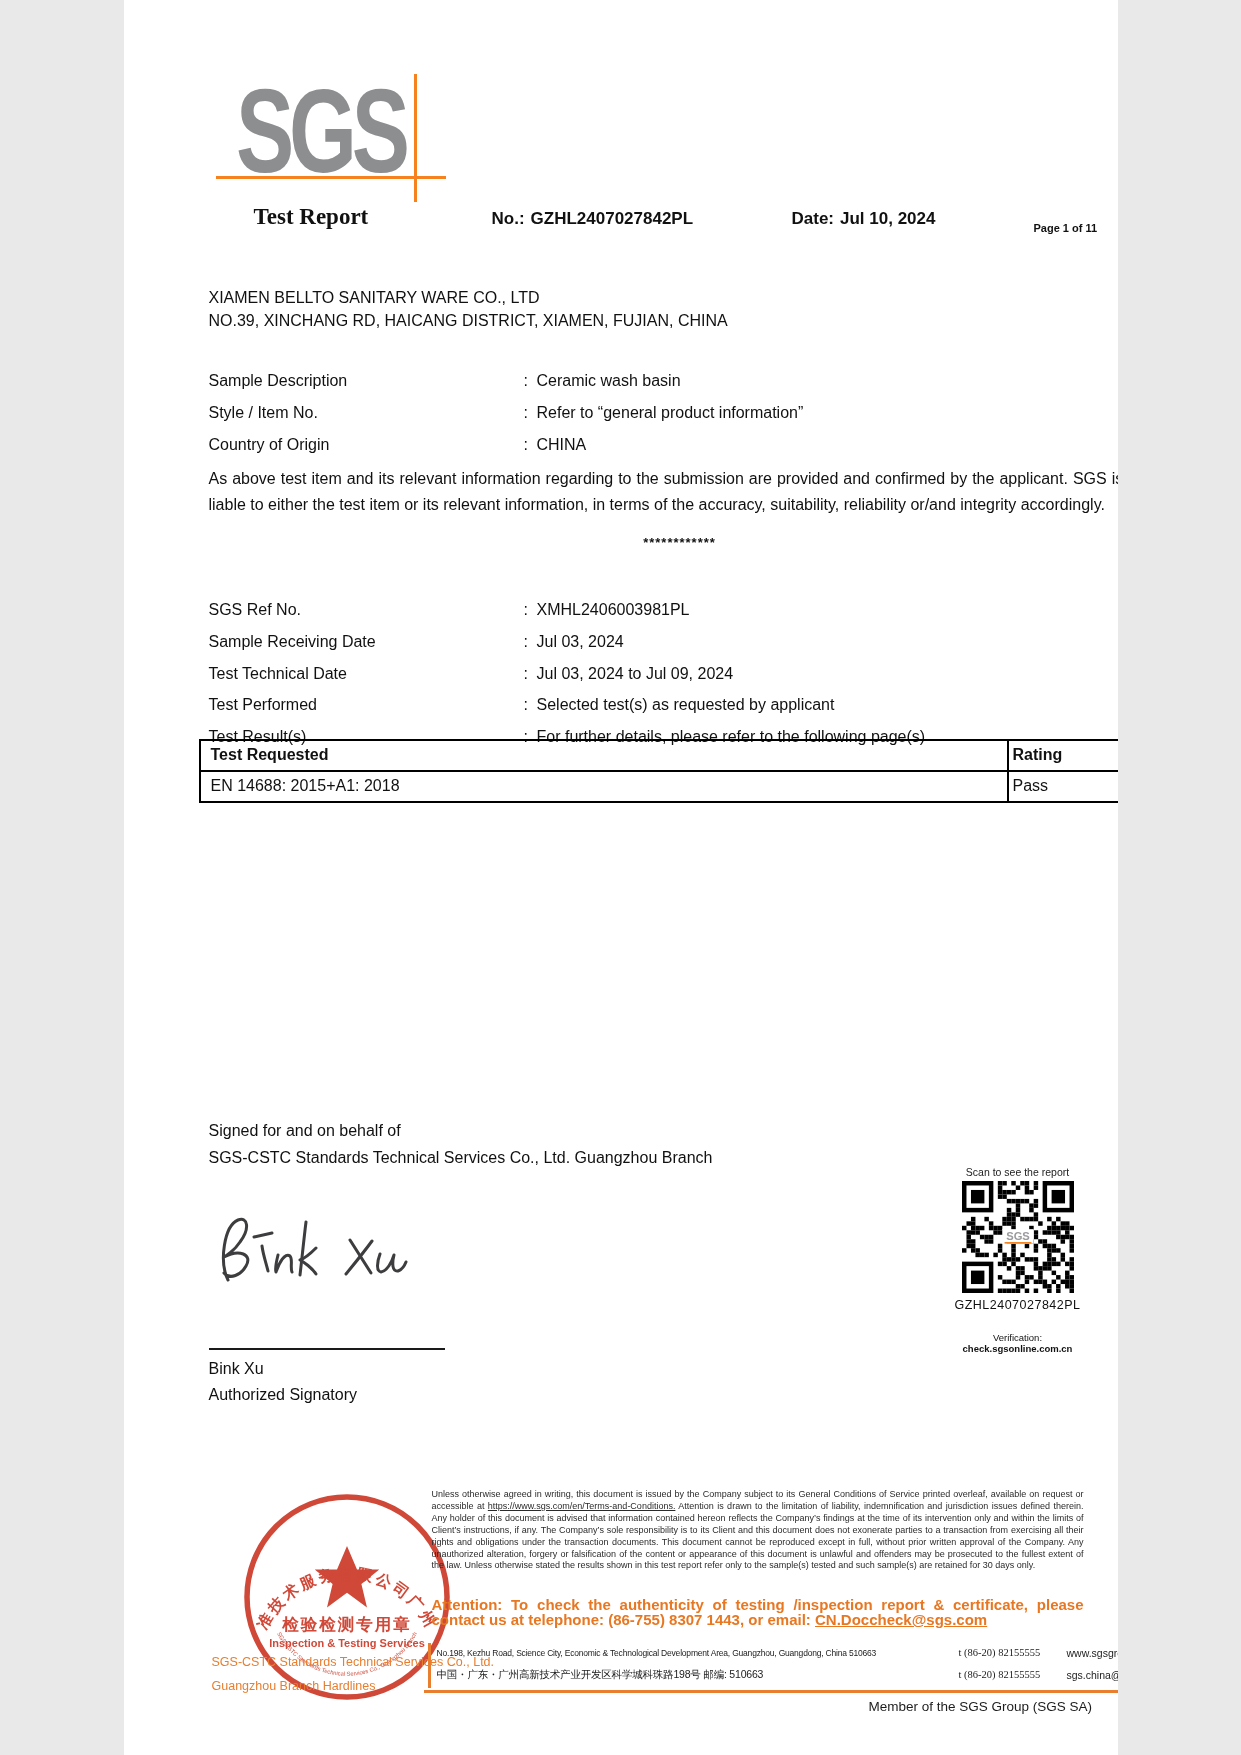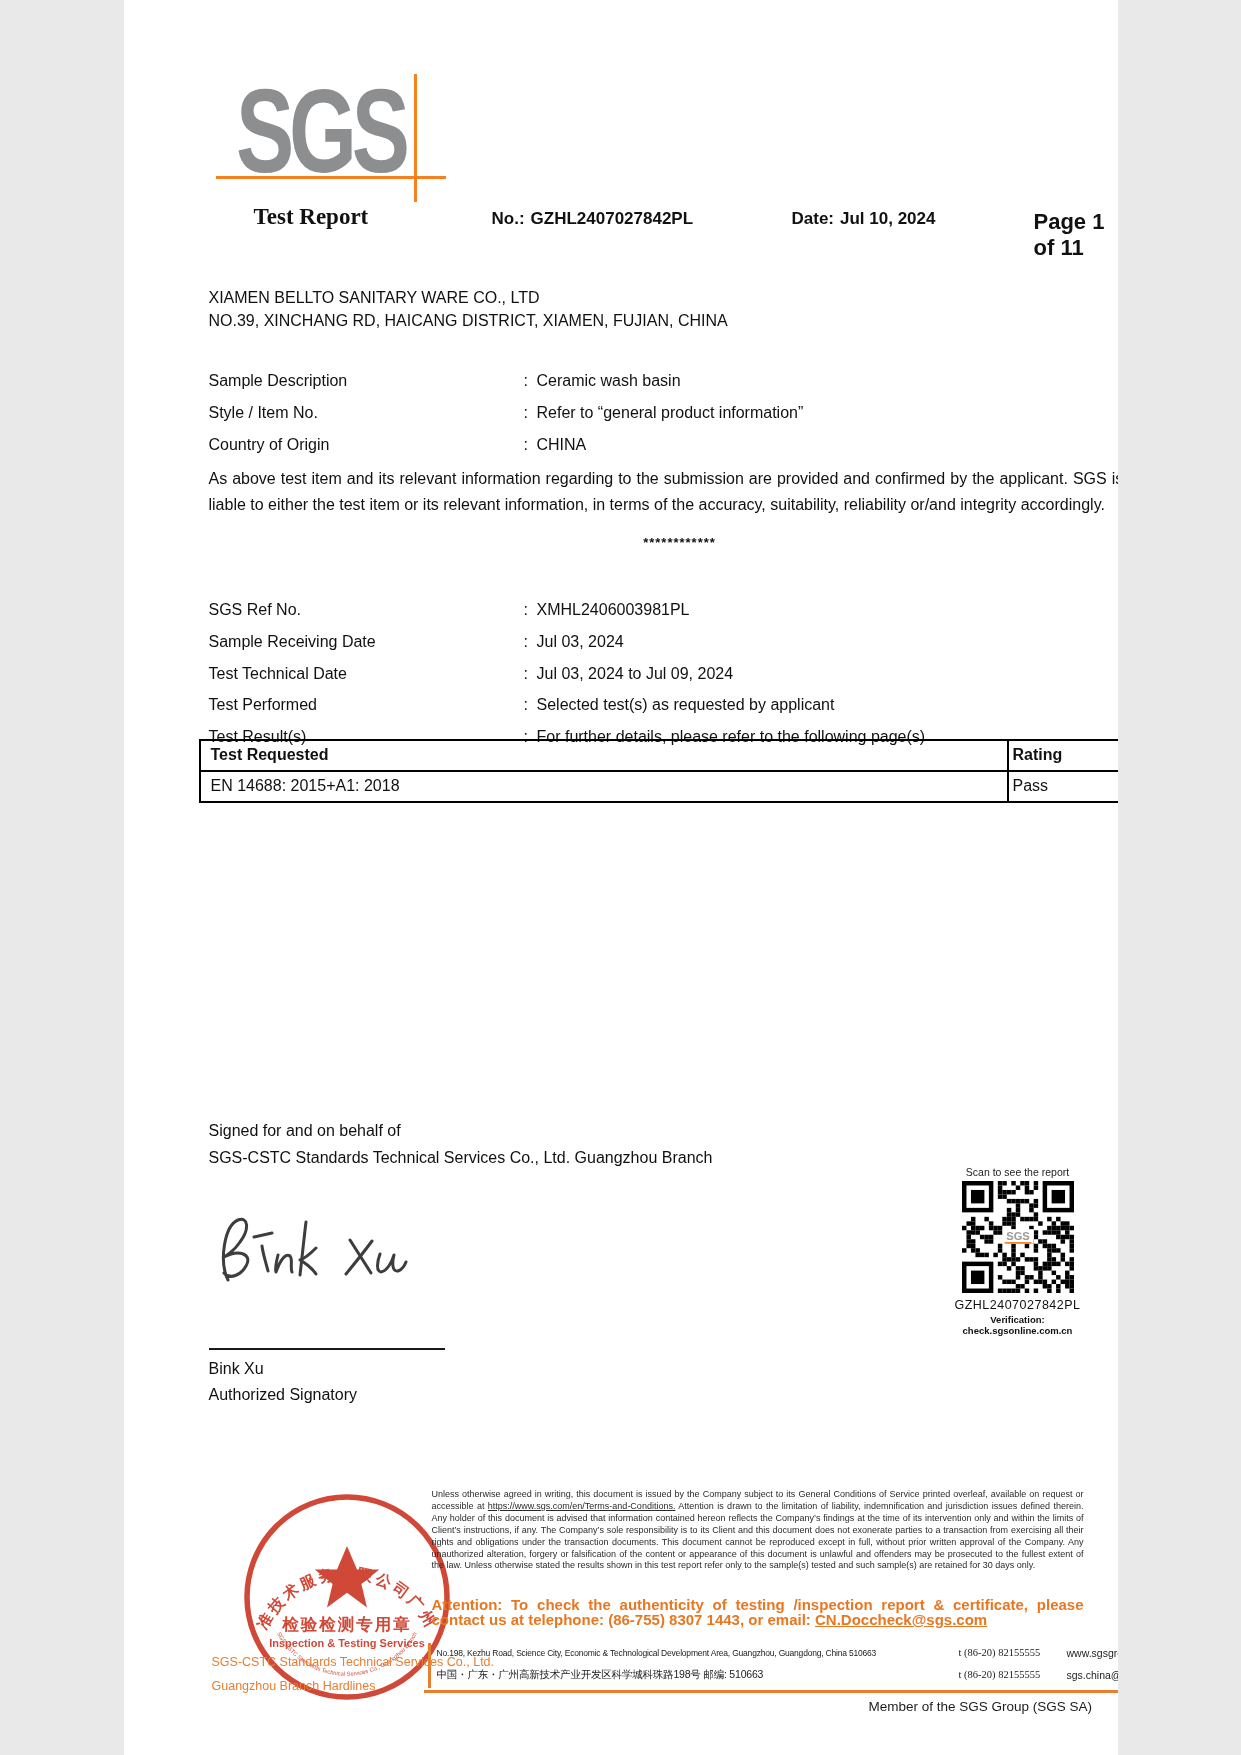--- a/index.html
+++ b/index.html
@@ -14,21 +14,21 @@
   .logo-text {
     position:absolute; left:0; top:0; font-size:118px; font-weight:700; color:#8d8e90;
     letter-spacing:-7px; line-height:1; transform:scaleX(0.74); transform-origin:left top;
   }
   .logo-hline { position:absolute; left:-20px; top:104px; width:230px; height:3px; background:#f5821f; }
   .logo-vline { position:absolute; left:178px; top:2px; width:3px; height:128px; background:#f5821f; }
   
   .hdr-title { position:absolute; left:130px; top:204px; font-size:23px; font-weight:700;font-family:Liberation Serif, serif; }
   .hdr-no   { position:absolute; left:368px; top:209px; font-size:17px; font-weight:700; }
   .hdr-date { position:absolute; left:668px; top:209px; font-size:17px; font-weight:700; }
-  .hdr-page { position:absolute; left:910px; top:209px; font-size:22px; font-weight:700; }
+  .hdr-page { position:absolute; left:910px; top:222px; font-size:11px; font-weight:700; }
   .hdr-no span, .hdr-date span { margin-right:6px; }
   
   .applicant { position:absolute; left:85px; top:286px; font-size:16px; line-height:23px; }
   
   .fields { position:absolute; left:85px; width:950px; }
   .fields-a { top:372px; }
   .fields-b { top:557px;margin-top:44px; }
   .frow { display:flex; height:31.8px; font-size:16px; align-items:flex-start; }
   .flabel { width:315px; flex:none; }
   .fcolon { width:13px; flex:none; }
@@ -51,21 +51,21 @@
   .signedfor { position:absolute; left:85px; top:1117px; font-size:16px; line-height:27px; }
   .sig-svg { position:absolute; left:88px; top:1210px; }
   .sig-rule { position:absolute; left:85px; top:1348px; width:236px; height:2px; background:#1a1a1a; }
   .sig-name { position:absolute; left:85px; top:1360px; font-size:16px; }
   .sig-title{ position:absolute; left:85px; top:1386px; font-size:16px; }
   
   .qr-block { position:absolute; left:826px; top:1166px; width:136px; text-align:center; }
   .qr-caption { font-size:10.5px; color:#222; }
   .qr-svg { margin-top:3px; }
   .qr-label { font-size:12.5px; margin-top:1px; letter-spacing:0.5px; }
-  .qr-verif { font-size:9.5px; font-weight:700; margin-top:2px;text-align:center; }
+  .qr-verif { font-size:9.5px; font-weight:400; margin-top:20px;text-align:center; }
   .qr-url { font-size:9.5px; font-weight:700; }
   
   .stamp { position:absolute; left:110px; top:1484px; mix-blend-mode:multiply; opacity:0.93; }
   
   .f-company { position:absolute; left:88px; top:1650px; font-size:12.5px; color:#e87e2e; line-height:24px; }
   .legal {
     position:absolute; left:308px; top:1489px; width:652px; font-size:9px;
     line-height:11.9px; text-align:justify; color:#2b2b2b;
   }
   .legal a { color:#2b2b2b; }

